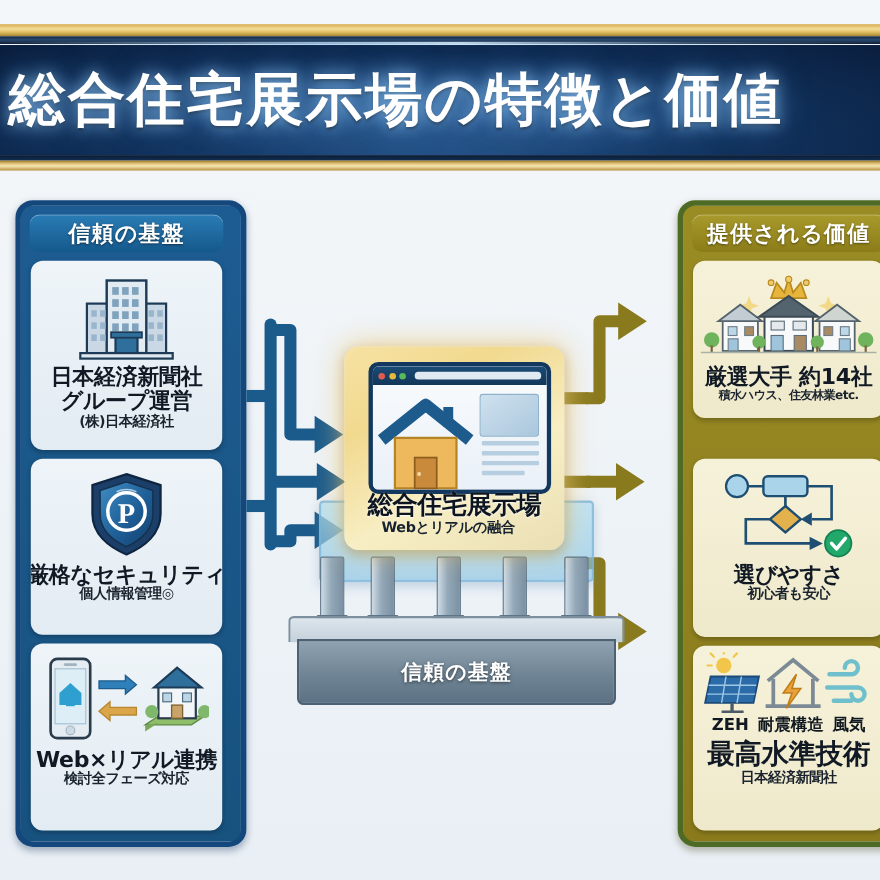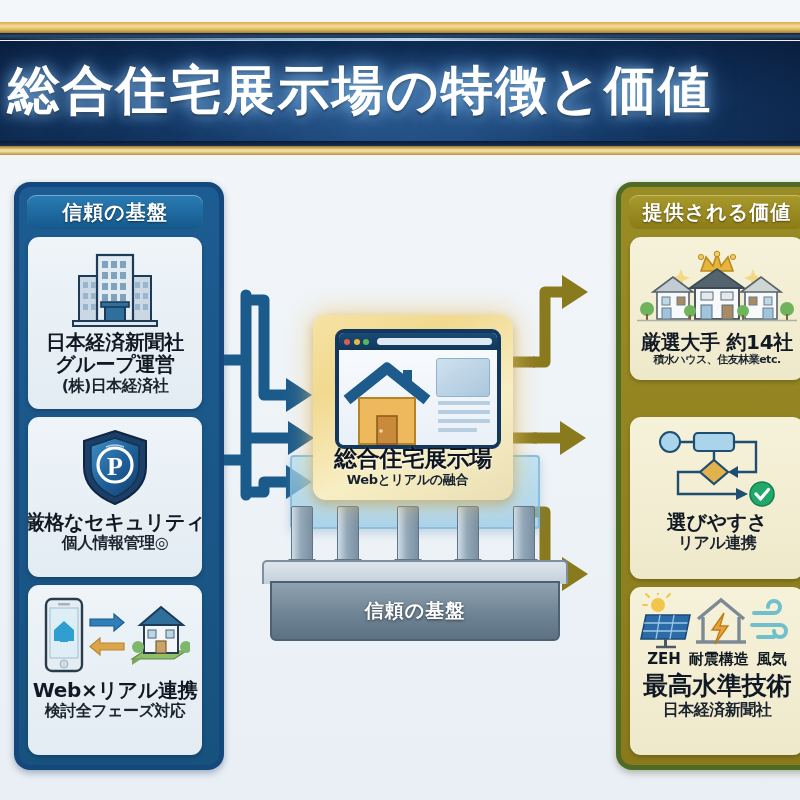--- a/index.html
+++ b/index.html
@@ -61,21 +61,21 @@
   .card-l1{top:50px;height:172px;}
   .card-l2{top:230px;height:160px;}
   .card-l3{top:398px;height:170px;}
   .card-r1{top:50px;height:143px;}
   .card-r2{top:230px;height:162px;}
   .card-r3{top:400px;height:168px;}
 
   .card-icon{height:86px;display:flex;align-items:center;justify-content:center;margin-top:8px;}
   .card-title{font-size:20px;font-weight:bold;color:#111a24;text-align:center;line-height:1.12;
     letter-spacing:-.3px;white-space:nowrap;}
-  .card-sub{font-size:16px;font-weight:bold;color:#1b242e;text-align:center;line-height:1.15;
+  .card-sub{font-size:13px;font-weight:bold;color:#1b242e;text-align:center;line-height:1.15;
     letter-spacing:-.5px;margin-top:1px;white-space:nowrap;}
   .card-sub.xs{font-size:11px;}
   .card-line{font-size:15px;font-weight:bold;color:#101820;text-align:center;line-height:1.1;white-space:nowrap;}
 
   
   .center-card{position:absolute;left:313px;top:315px;width:200px;height:185px;border-radius:13px;
     background:linear-gradient(150deg,#f7e2a4 0%,#f1d98e 28%,#f8eec4 62%,#eadfb4 100%);
     box-shadow:0 0 26px rgba(236,200,120,.85),0 4px 10px rgba(120,95,35,.35);}
   .browser{position:absolute;left:22px;top:14px;width:158px;height:112px;border-radius:9px;
     border:4px solid #12385f;background:#f3f7fb;overflow:hidden;}
@@ -295,21 +295,21 @@
           <path d="M62 34 l14 12 -14 12 -14 -12 z" fill="#e3b24c" stroke="#1e4e72" stroke-width="2.2"></path>
           <path d="M82 16 h22 v30 h-18" stroke="#1e4e72" stroke-width="2.4" fill="none"></path>
           <path d="M86 40 l-10 6 10 6 z" fill="#1e4e72"></path>
           <path d="M48 46 h-22 v22 h62" stroke="#1e4e72" stroke-width="2.4" fill="none"></path>
           <path d="M84 62 l12 6 -12 6 z" fill="#1e4e72"></path>
           <circle cx="110" cy="68" r="12" fill="#21a86a" stroke="#148152" stroke-width="1.6"></circle>
           <path d="M104 68 l4.5 5 8 -9.5" stroke="#ffffff" stroke-width="3.2" fill="none" stroke-linecap="round" stroke-linejoin="round"></path>
         </svg>
       </div>
       <div class="card-title">選びやすさ</div>
-      <div class="card-sub">リアル連携</div>
+      <div class="card-sub">初心者も安心</div>
     </div>
 
     <div class="card card-r3">
       <div class="card-icon" style="height:60px;margin-top:6px;">
         <svg width="162" height="60" viewBox="0 0 162 60">
 
           <circle cx="22" cy="12" r="7" fill="#f1c64a"></circle>
           <g stroke="#f1c64a" stroke-width="2" stroke-linecap="round">
             <line x1="22" y1="1" x2="22" y2="-2"></line>
               <line x1="11" y1="12" x2="7" y2="12"></line>

